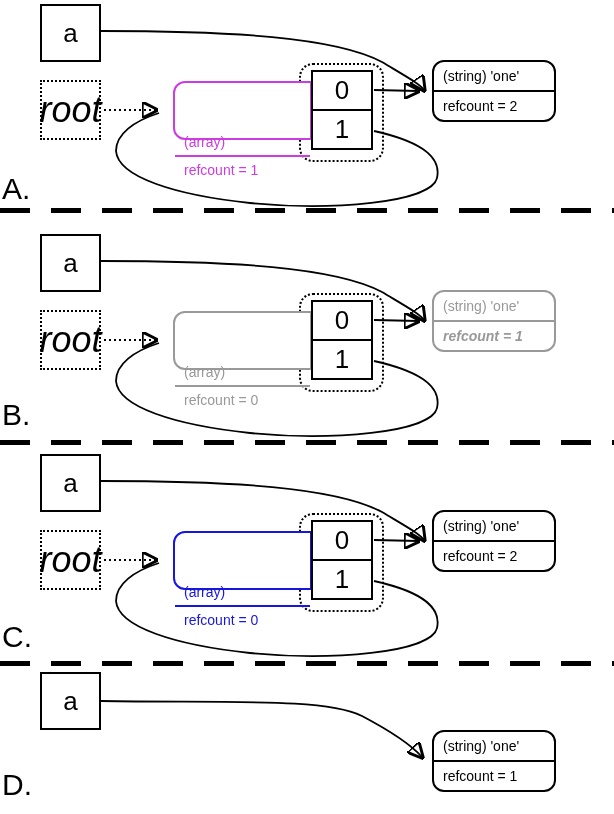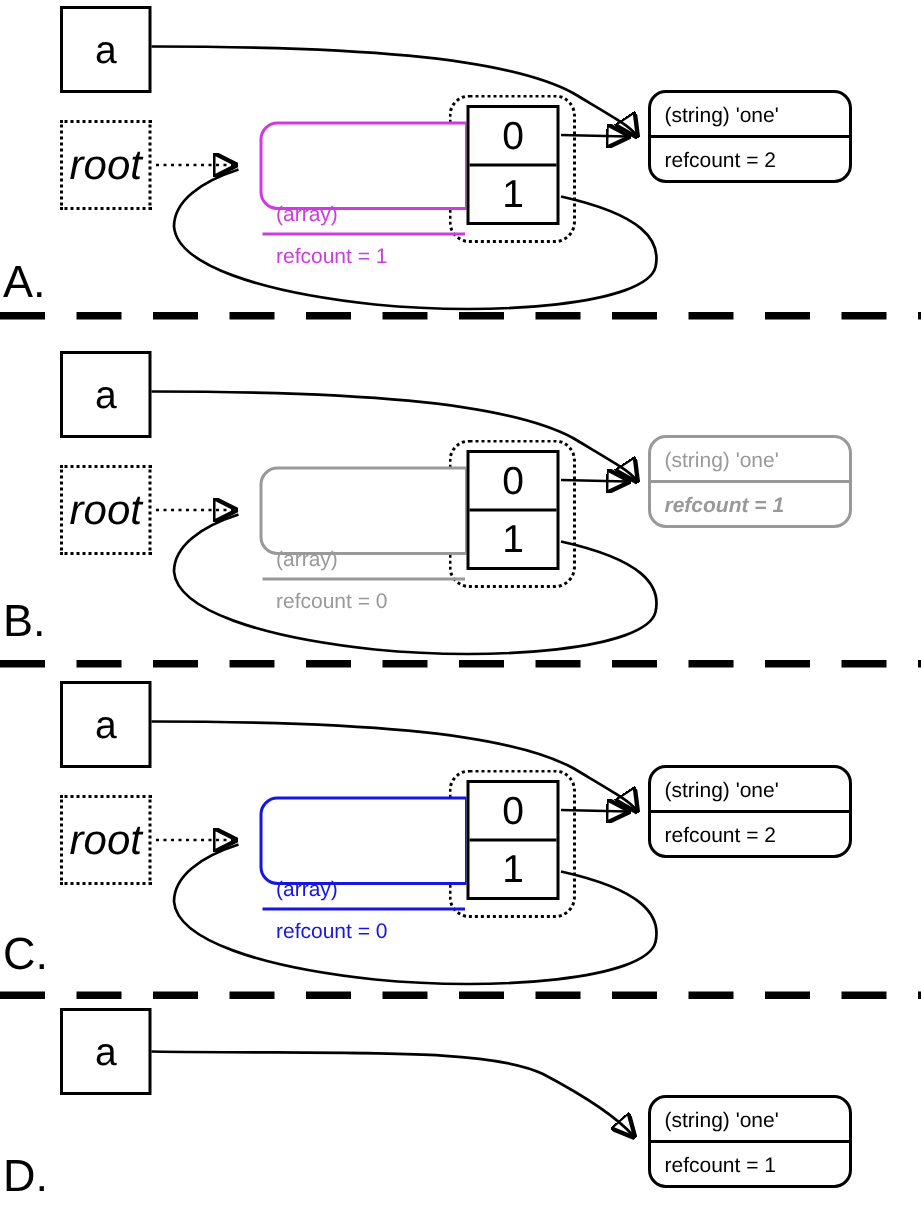--- a/index.html
+++ b/index.html
@@ -14,25 +14,25 @@
   
   .abs{position:absolute;box-sizing:border-box;}
   .varbox{
     width:61px;height:58px;border:2px solid #000;background:#fff;
     display:flex;align-items:center;justify-content:center;
     font-size:26px;z-index:2;
   }
   .rootbox{
     width:61px;height:60px;border:2px dotted #000;background:#fff;
     display:flex;align-items:center;justify-content:center;
-    font-size:28px;font-style:italic;z-index:2;
+    font-size:36px;font-style:italic;z-index:2;
   }
   .node{background:#fff;border:2px solid currentColor;z-index:2;}
   .array-node{width:139px;height:59px;border-radius:12px 0 0 12px;}
-  .string-node{width:136px;height:62px;border-radius:12px;}
+  .string-node{width:124px;height:62px;border-radius:12px;}
   .node .row{padding-left:9px;font-size:14px;white-space:nowrap;overflow:hidden;}
   .array-node .row1{height:26px;line-height:26px;margin-top:46px;}
   .array-node .row2{height:27px;line-height:27px;border-top:2px solid currentColor;}
   .string-node .row1{height:28px;line-height:28px;}
   .string-node .row2{height:28px;line-height:28px;border-top:2px solid currentColor;}
   .emph{font-style:italic;font-weight:bold;}
   .cells-outer{width:85px;height:99px;border:2px dotted #000;border-radius:14px;background:transparent;z-index:1;}
   .cells-box{width:62px;height:80px;border:2px solid #000;background:#fff;z-index:3;text-align:center;}
   .cells-box .cell1{height:37px;line-height:37px;font-size:26px;}
   .cells-box .cell2{height:37px;line-height:37px;font-size:26px;border-top:2px solid #000;}

